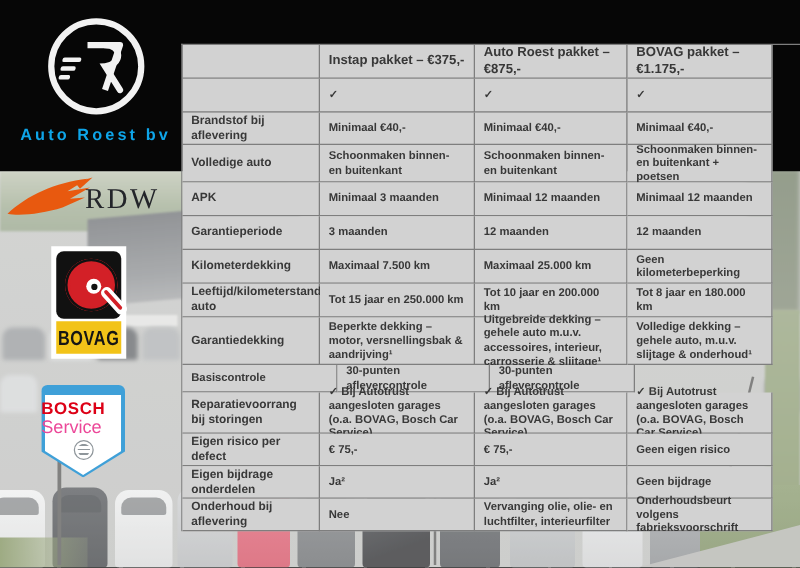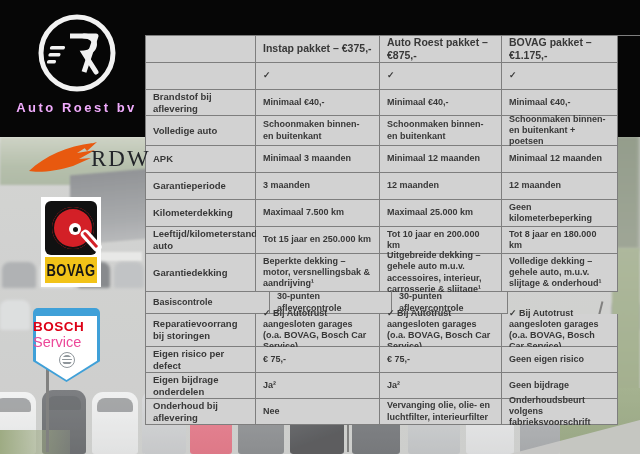--- a/index.html
+++ b/index.html
@@ -44,24 +44,24 @@
   .pole { position:absolute; background:#4b4b49; }
   .pole1 { left:46px; top:328px; width:3px; height:124px; }
   .pole2 { left:347px; top:392px; width:2px; height:60px; }
   .pole3 { left:590px; top:300px; width:2px; height:95px; transform:rotate(14deg); }
   .wash { position:absolute; inset:0; z-index:1; background:rgba(255,255,255,.30); }
 
   
   .black-band { position:absolute; left:0; top:0; width:640px; height:137px; background:#060606; z-index:2; }
   .brand { position:absolute; left:14px; top:10px; width:125px; z-index:4; text-align:center; }
   .brand svg { display:block; margin:0 auto; }
-  .brand-name { margin-top:4px; color:#f0abfc; font-size:13px; font-weight:bold; letter-spacing:2.5px; white-space:nowrap; }
-
-  
-  .rdw { position:absolute; left:27px; top:138px; z-index:4; width:124px; height:42px; }
+  .brand-name { margin-top:4px; color:#0ea5e9; font-size:13px; font-weight:bold; letter-spacing:2.5px; white-space:nowrap; }
+
+  
+  .rdw { position:absolute; left:4px; top:138px; z-index:4; width:124px; height:42px; }
   .bovag { position:absolute; left:41px; top:197px; z-index:4; width:60px; height:90px;
     background:#fff; padding:4px; display:flex; flex-direction:column; }
   .bovag-black { flex:1; background:#111; border-radius:6px; position:relative; margin-bottom:2px; }
   .bovag-disc { position:absolute; left:7px; top:6px; width:42px; height:42px; border-radius:50%;
     background:#d32027; box-shadow:inset 0 0 0 2px #111, inset 0 0 0 4px #d32027; }
   .bovag-hub { position:absolute; left:17px; top:16px; width:12px; height:12px; border-radius:50%;
     background:#fff; }
   .bovag-hub::after { content:""; position:absolute; left:3.5px; top:3.5px; width:5px; height:5px;
     border-radius:50%; background:#111; }
   .bovag-arm { position:absolute; left:26px; top:24px; width:9px; height:26px;

